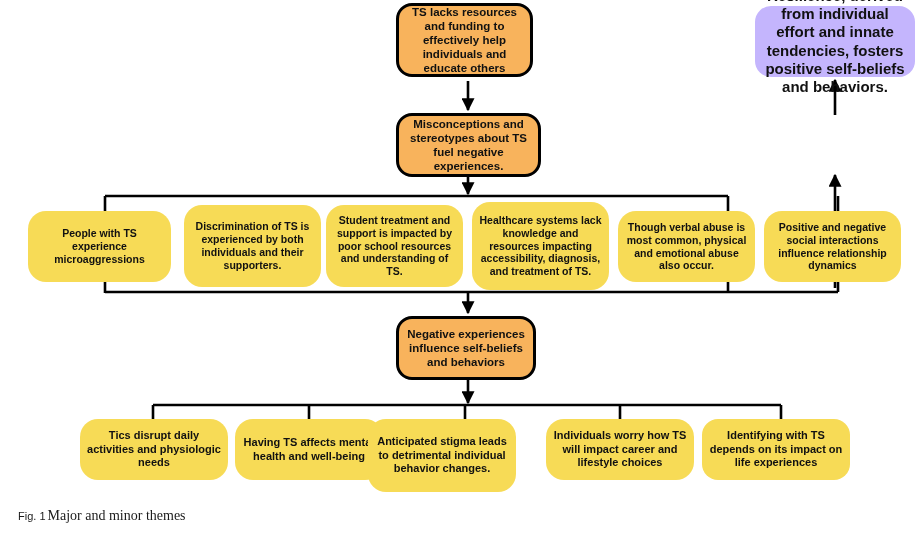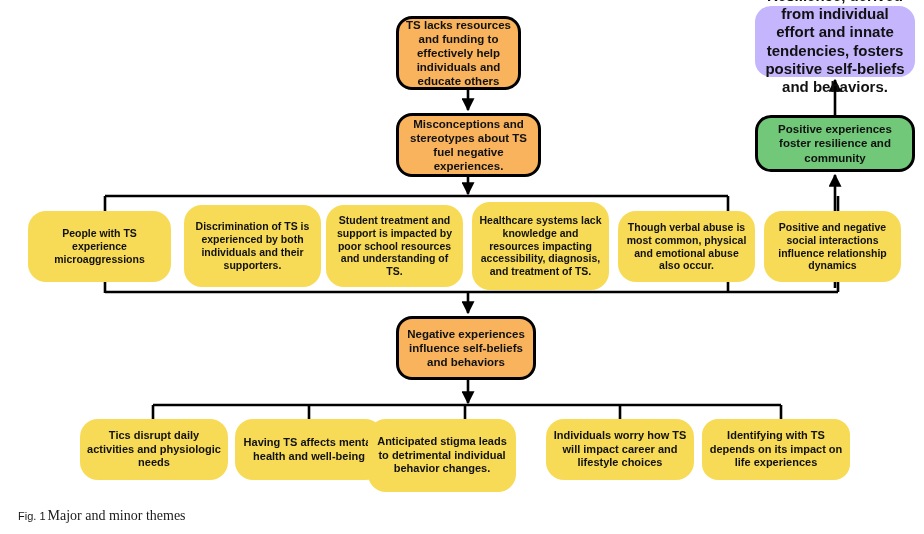--- a/index.html
+++ b/index.html
@@ -99,27 +99,26 @@
       <path d="M 465 405 L 465 419"></path>
       <path d="M 620 405 L 620 419"></path>
       <path d="M 781 405 L 781 419"></path>
 
       <line x1="835" y1="288" x2="835" y2="175" marker-end="url(#arrow)"></line>
 
       <line x1="835" y1="115" x2="835" y2="80" marker-end="url(#arrow)"></line>
     </g>
   </svg>
 
-  <div class="node orange" style="left:396px;top:16px;width:125px;height:74px;">TS lacks resources and funding to effectively help individuals and educate others</div>
+  <div class="node orange" style="left:396px;top:3px;width:137px;height:74px;">TS lacks resources and funding to effectively help individuals and educate others</div>
 
   <div class="node orange" style="left:396px;top:113px;width:145px;height:64px;">Misconceptions and stereotypes about TS fuel negative experiences.</div>
 
   <div class="node green-pale" style="left:755px;top:6px;width:160px;height:71px;">Resilience, derived from individual effort and innate tendencies, fosters positive self-beliefs and behaviors.</div>
 
-  <div class="node green-solid" style="left:755px;top:115px;width:160px;height:57px;">Positive experiences foster resilience and community</div>
 
   <div class="node yellow" style="left:28px;top:211px;width:143px;height:71px;">People with TS experience microaggressions</div>
 
   <div class="node yellow" style="left:184px;top:205px;width:137px;height:82px;">Discrimination of TS is experienced by both individuals and their supporters.</div>
 
   <div class="node yellow" style="left:326px;top:205px;width:137px;height:82px;">Student treatment and support is impacted by poor school resources and understanding of TS.</div>
 
   <div class="node yellow" style="left:472px;top:202px;width:137px;height:88px;">Healthcare systems lack knowledge and resources impacting accessibility, diagnosis, and treatment of TS.</div>
 
   <div class="node yellow" style="left:618px;top:211px;width:137px;height:71px;">Though verbal abuse is most common, physical and emotional abuse also occur.</div>

